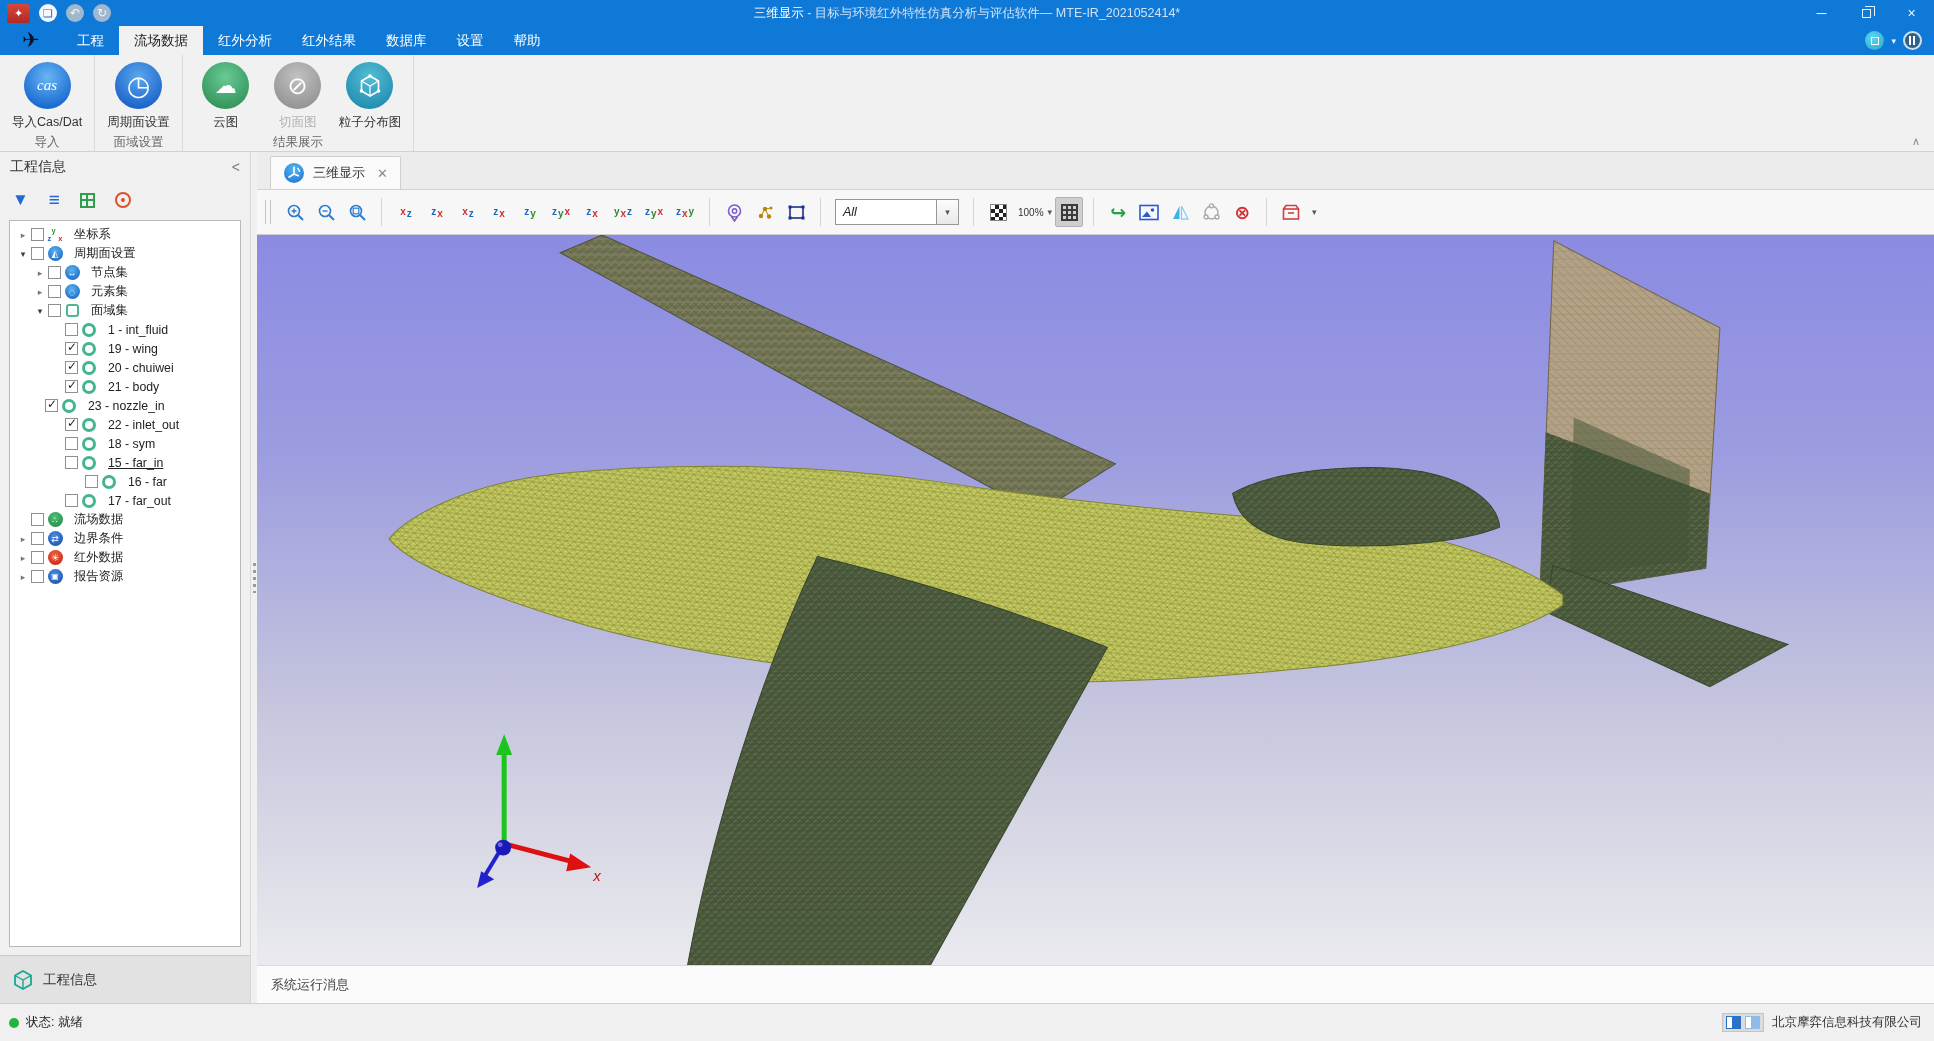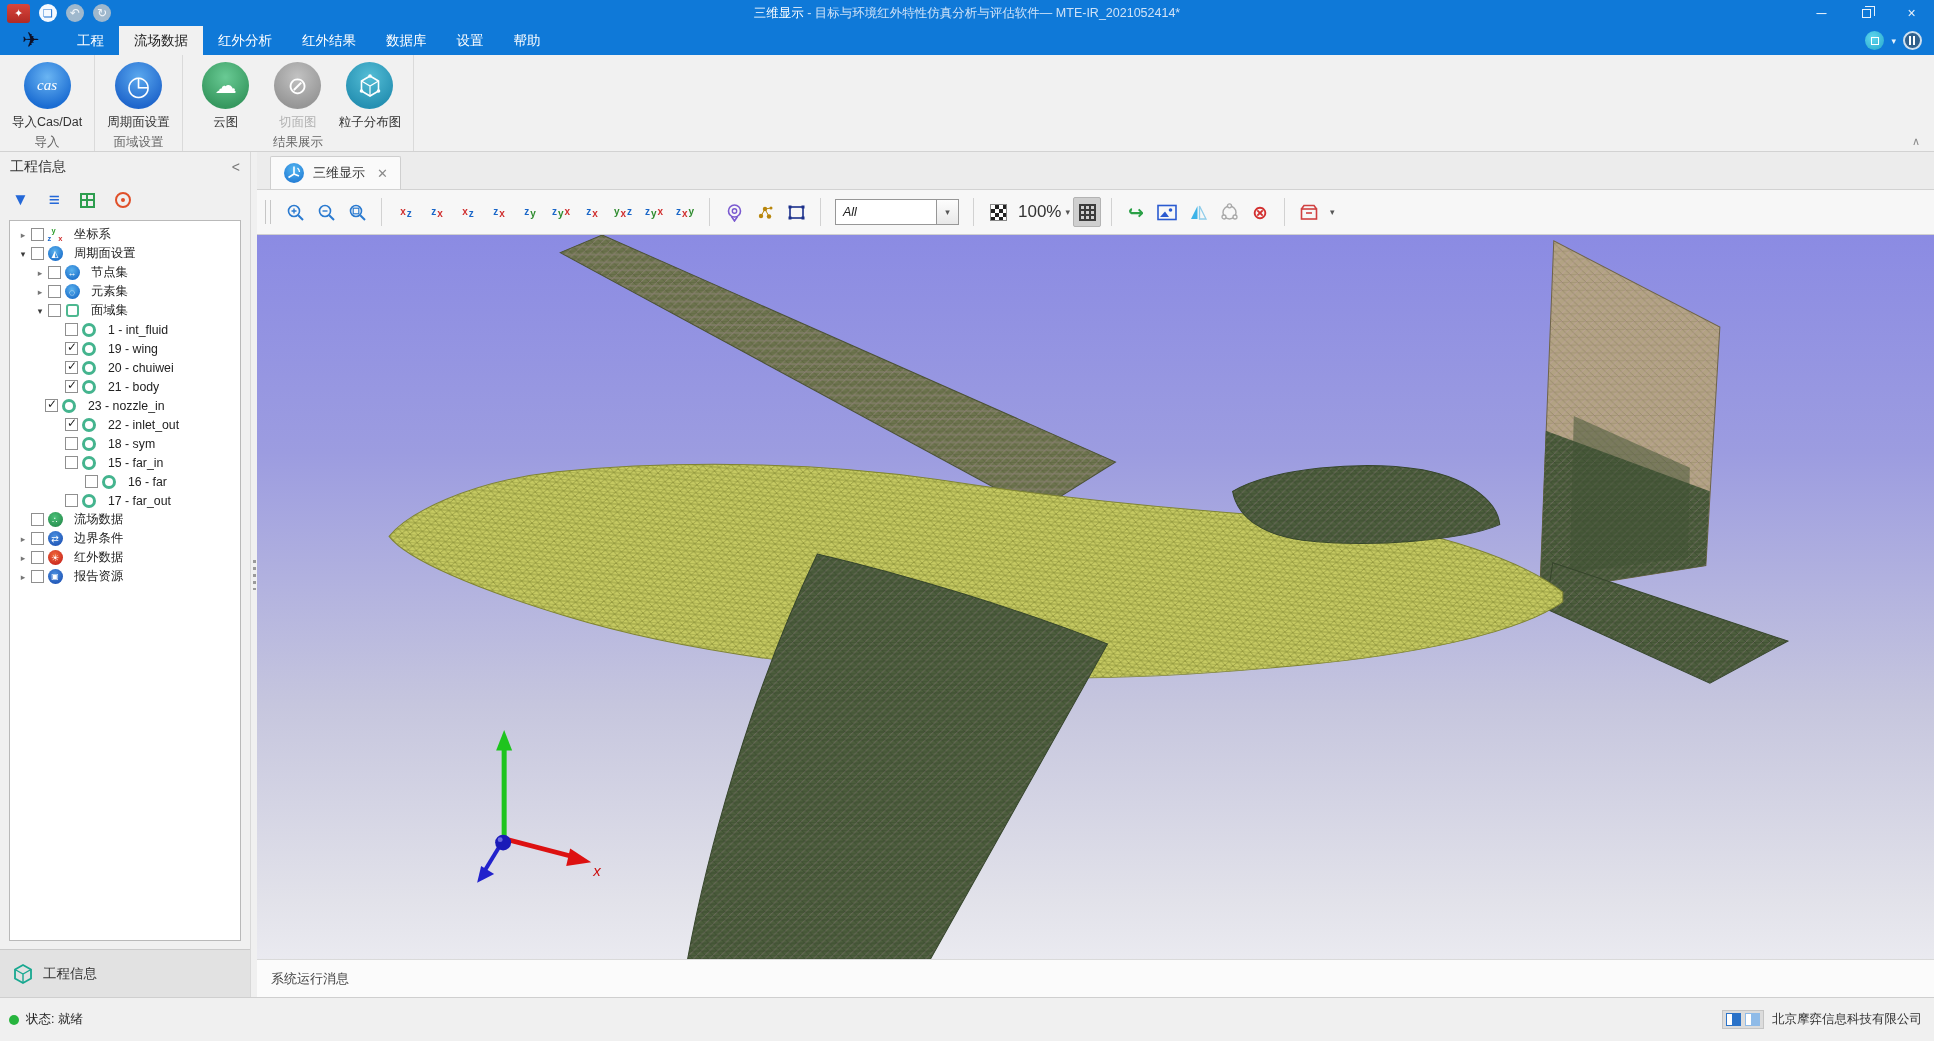--- a/index.html
+++ b/index.html
@@ -106,41 +106,41 @@
   .vsep { width:1px; height:28px; background:#d2d2d2; margin:0 7px; flex:0 0 auto; }
   .vbtn { min-width:28px; height:30px; display:flex; align-items:center; justify-content:center; border-radius:2px; gap:1px; }
   .vbtn.active { background:#cfcfcf; border:1px solid #b3b3b3; }
   .v-x { color:#d03030; } .v-y { color:#2e8b2e; } .v-z { color:#1966c8; }
   .vbtn b { font-size:10px; line-height:1; }
   .vbtn b:nth-child(2) { transform:translateY(2px); }
   .checker { width:17px; height:17px;
      background-image:linear-gradient(45deg,#222 25%,transparent 25%,transparent 75%,#222 75%),
                       linear-gradient(45deg,#222 25%,#fff 25%,#fff 75%,#222 75%);
      background-size:8px 8px; background-position:0 0,4px 4px; border:1px solid #888; }
-  .zoomlabel { font-size:17px; color:#333; margin:0 3px; }
+  .zoomlabel { font-size:10px; color:#333; margin:0 3px; }
   .caret-sm { font-size:9px; color:#555; }
   .gridicon { width:17px; height:17px;
      background:repeating-linear-gradient(90deg,#3c3c3c 0 2px,transparent 2px 5px),
                 repeating-linear-gradient(#3c3c3c 0 2px,transparent 2px 5px); }
   .greenarrow { color:#2aa046; font-size:19px; font-weight:bold; }
   .cancelicon { color:#d22f2f; font-size:19px; font-weight:bold; }
   .combo { display:flex; width:124px; height:26px; border:1px solid #979797; background:#fff; margin:0 4px; }
   .combo-val { flex:1; font-size:12.5px; padding:5px 0 0 7px; color:#222;font-style:italic; }
   .combo-btn { width:22px; border-left:1px solid #979797; background:linear-gradient(#fdfdfd,#e8e8e8); display:flex; align-items:center; justify-content:center; }
 
   
   .viewport { flex:1; position:relative; overflow:hidden; min-height:0;
       background:linear-gradient(180deg,#8b8be3 0%, #9c9ce0 30%, #c6c6de 65%, #e2e2ea 92%, #eaeaf0 100%); }
   .viewport svg.scene { position:absolute; inset:0; width:100%; height:100%; display:block; }
 
   .msgbar { height:38px; background:#fbfbfb; border-top:1px solid #dadada; display:flex; align-items:center; padding-left:14px; flex:0 0 auto; }
   .msgbar span { font-size:13px; color:#444; }
 
   
-  .statusbar { height:44px; background:#f0f0f0; border-top:1px solid #cfcfcf; display:flex; align-items:center; flex:0 0 auto; }
+  .statusbar { height:38px; background:#f0f0f0; border-top:1px solid #cfcfcf; display:flex; align-items:center; flex:0 0 auto; }
   .st-dot { width:10px; height:10px; border-radius:50%; background:#27b43e; margin:0 7px 0 9px; }
   .st-text { font-size:12.5px; color:#222; }
   .st-right { margin-left:auto; display:flex; align-items:center; gap:8px; padding-right:12px;padding-left:36px; }
   .st-chip { background:#dcdcdc; border:1px solid #c4c4c4; padding:2px 3px; display:flex; gap:4px; }
   .st-chip i { width:15px; height:13px; display:block; }
   .st-ic1 { background:linear-gradient(90deg,#fff 0 5px,#2a72c8 5px); border:1px solid #2a72c8; }
   .st-ic2 { background:linear-gradient(90deg,#fff 0 5px,#8fbbe8 5px); border:1px solid #8fbbe8; }
   .st-company { font-size:12.5px; color:#333; }
 </style>
 </head>
@@ -345,21 +345,21 @@
             <span class="tlabel">22 - inlet_out</span>
           </div>
           <div class="trow" style="padding-left: 40px;">
             <span class="exp"></span>
             <span class="cb"></span>
             <span class="tic">
               <i class="t-ring"></i>
             </span>
             <span class="tlabel">18 - sym</span>
           </div>
-          <div class="trow" style="padding-left: 40px;">
+          <div class="trow" style="padding-left: 40px; text-decoration: underline;">
             <span class="exp"></span>
             <span class="cb"></span>
             <span class="tic">
               <i class="t-ring"></i>
             </span>
             <span class="tlabel">15 - far_in</span>
           </div>
           <div class="trow" style="padding-left: 60px;">
             <span class="exp"></span>
             <span class="cb"></span>

